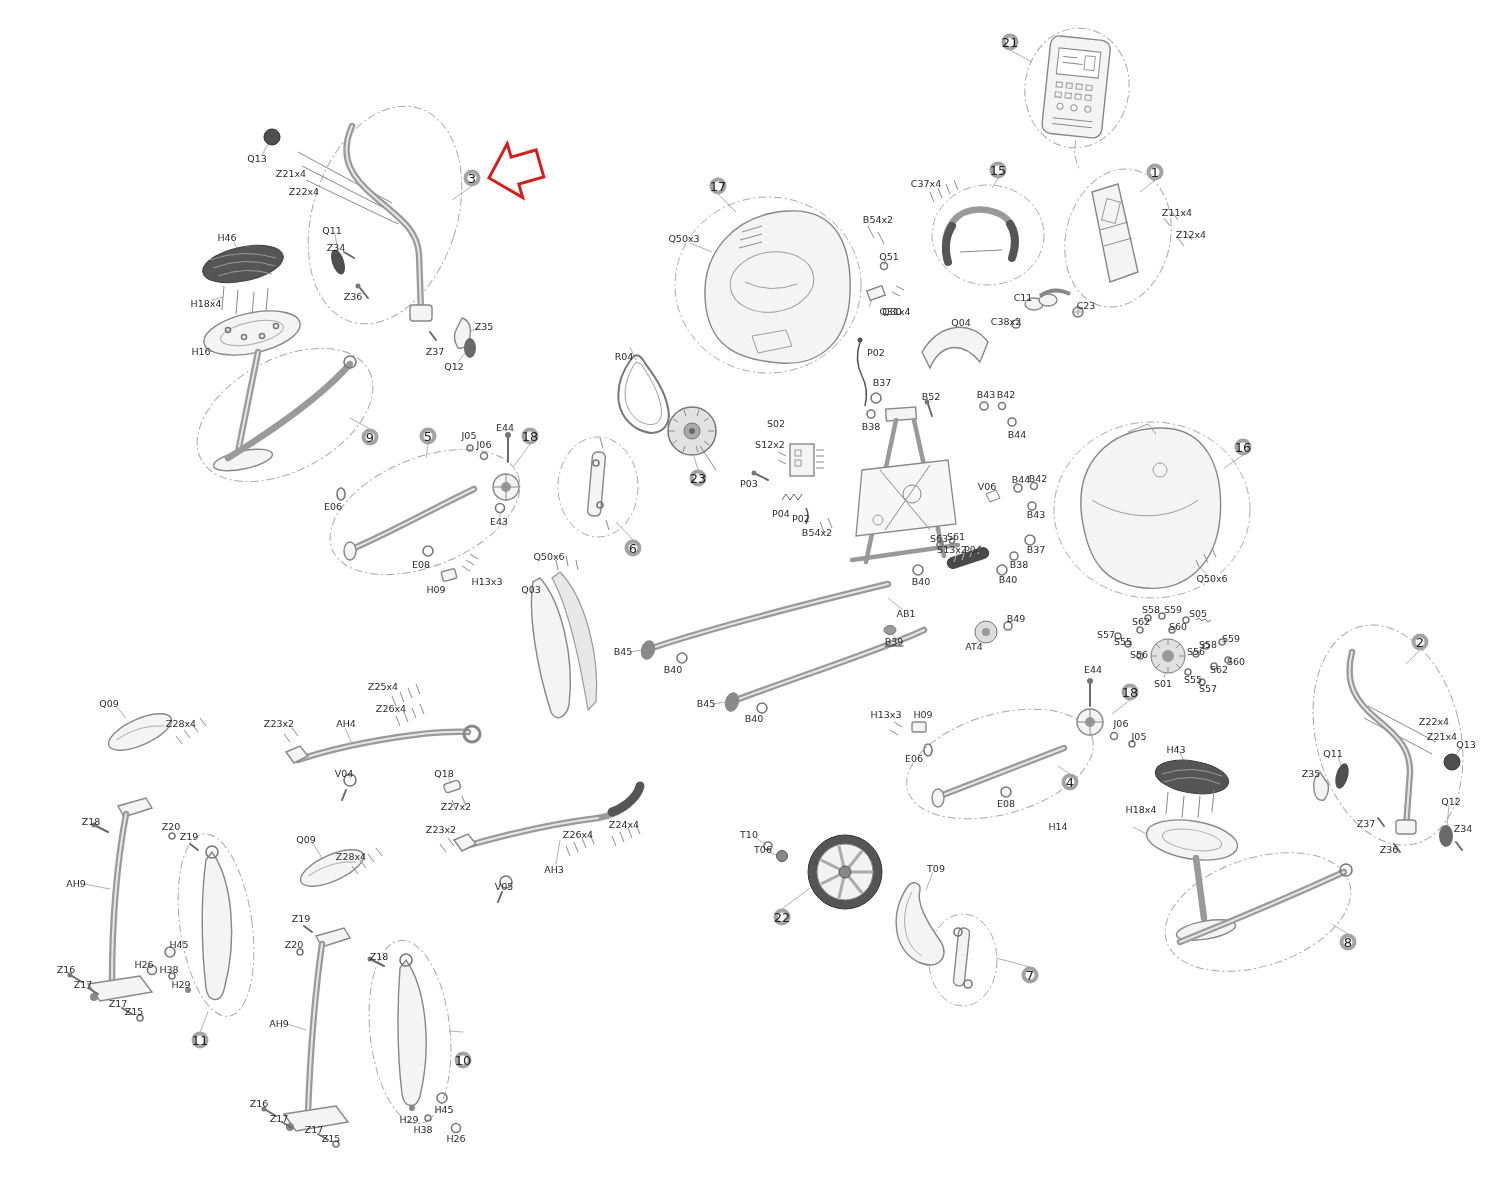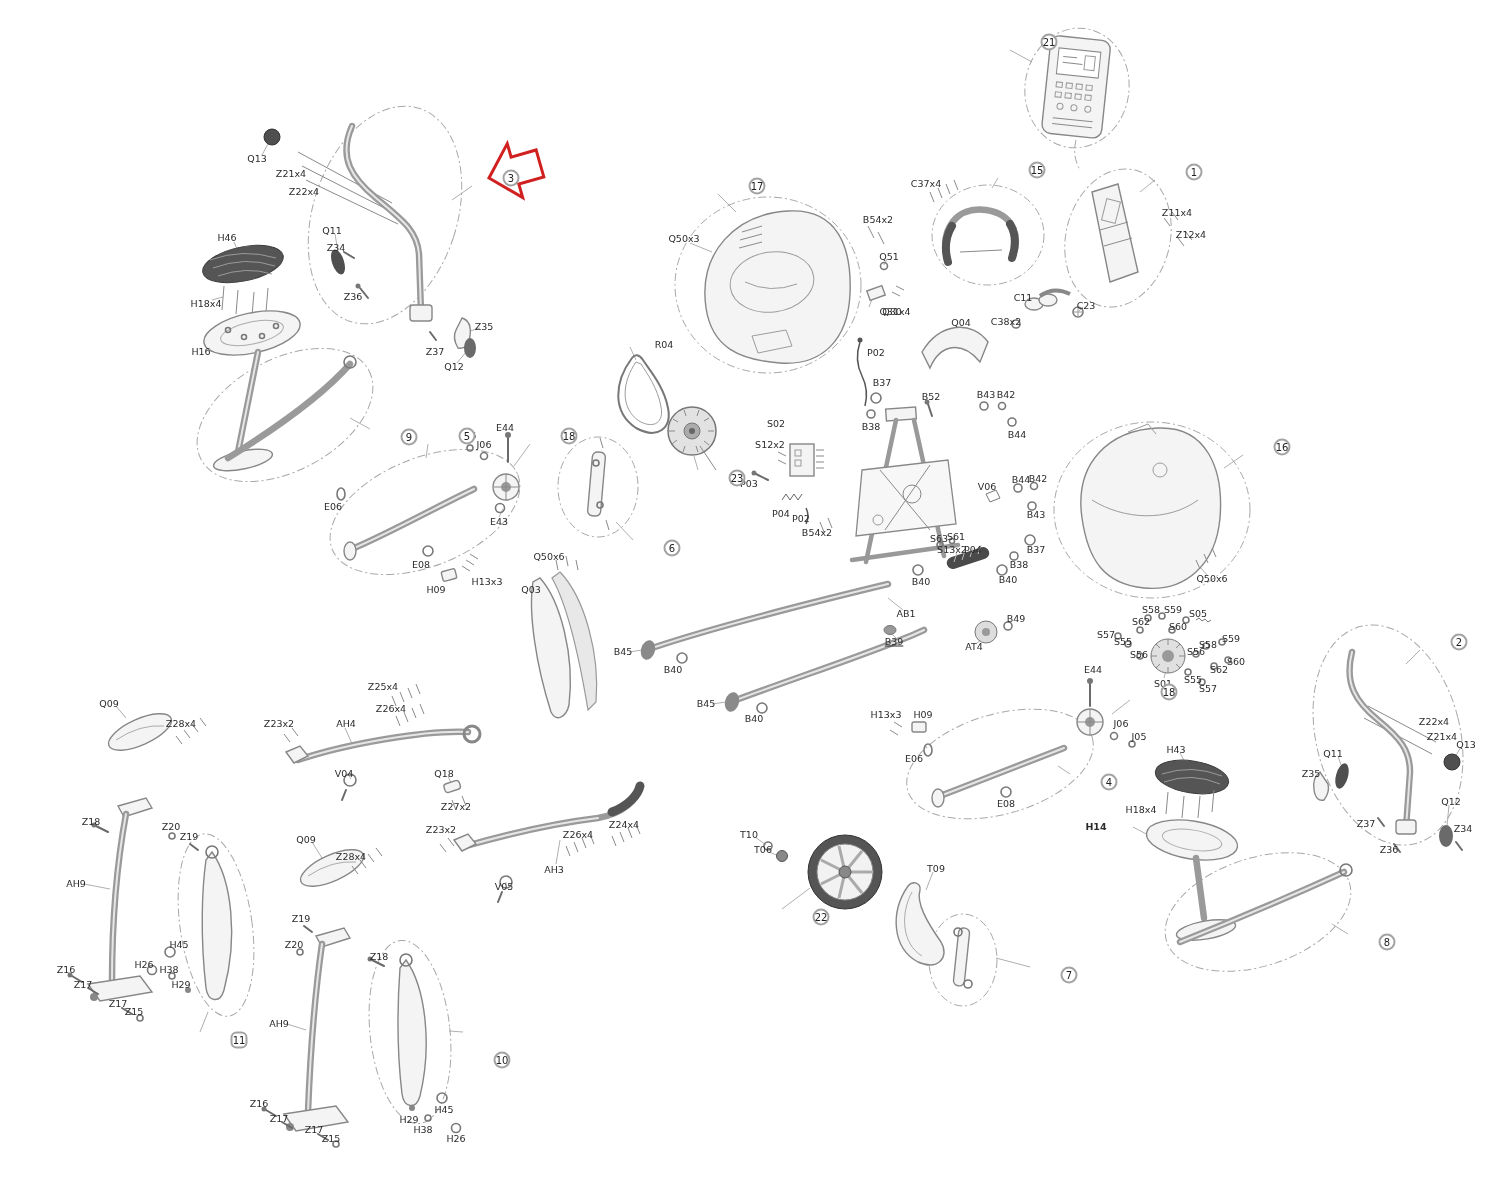--- a/index.html
+++ b/index.html
@@ -11,23 +11,23 @@
   .ring{fill:none;stroke:#787878;stroke-width:1.6;}
   .thin{stroke:#8a8a8a;stroke-width:1;fill:none;}
   .tube{stroke:#9a9a9a;stroke-width:6.5;fill:none;stroke-linecap:round;}
   .tubeHi{stroke:#e6e6e6;stroke-width:2;fill:none;stroke-linecap:round;}
   .tube2{stroke:#999999;stroke-width:4.5;fill:none;stroke-linecap:round;}
   .dash{fill:none;stroke:#a8a8a8;stroke-width:1;stroke-dasharray:8 3 2 3;}
   .lead{stroke:#9a9a9a;stroke-width:.8;fill:none;}
   .bolt{stroke:#6a6a6a;stroke-width:2;fill:none;stroke-linecap:round;}
   .lbl{position:absolute;transform:translate(-50%,-50%);font-size:9.5px;color:#2b2b2b;
        white-space:nowrap;letter-spacing:0;}
-  .balloon{position:absolute;width:17px;height:17px;border:2px solid #a3a3a3;border-radius:50%;
+  .balloon{position:absolute;width:17px;height:17px;border:4px solid #a3a3a3;border-radius:50%;
            background:#fff;display:flex;align-items:center;justify-content:center;
-           font-size:10px;color:#222;transform:translate(-50%,-50%);box-sizing:border-box;margin-left:39px;}
+           font-size:13px;color:#222;transform:translate(-50%,-50%);box-sizing:border-box;}
 </style>
 </head>
 <body>
 
 <div id="stage">
 <svg width="1500" height="1181" viewBox="0 0 1500 1181">
 
   <g>
     <ellipse class="dash" cx="385" cy="215" rx="72" ry="112" transform="rotate(18 385 215)"></ellipse>
     <ellipse class="dash" cx="285" cy="415" rx="95" ry="56" transform="rotate(-28 285 415)"></ellipse>
@@ -436,21 +436,21 @@
       <span class="lbl" style="left: 889px; top: 256px; color: rgb(43, 43, 43);">Q51</span>
       <span class="lbl" style="left: 926px; top: 183px; color: rgb(43, 43, 43);">C37x4</span>
       <span class="lbl" style="left: 1177px; top: 212px; color: rgb(43, 43, 43);">Z11x4</span>
       <span class="lbl" style="left: 1191px; top: 234px; color: rgb(43, 43, 43);">Z12x4</span>
       <span class="lbl" style="left: 1023px; top: 297px; color: rgb(43, 43, 43);">C11</span>
       <span class="lbl" style="left: 1006px; top: 321px; color: rgb(43, 43, 43);">C38x2</span>
       <span class="lbl" style="left: 1086px; top: 305px; color: rgb(43, 43, 43);">C23</span>
       <span class="lbl" style="left: 892px; top: 311px; color: rgb(43, 43, 43);">Q30</span>
       <span class="lbl" style="left: 895px; top: 311px; color: rgb(43, 43, 43);">Q31x4</span>
       <span class="lbl" style="left: 961px; top: 322px; color: rgb(43, 43, 43);">Q04</span>
-      <span class="lbl" style="left: 624px; top: 344px; color: rgb(43, 43, 43); margin-left: 40px;">R04</span>
+      <span class="lbl" style="left: 624px; top: 356px; color: rgb(43, 43, 43);">R04</span>
       <span class="lbl" style="left: 876px; top: 352px; color: rgb(43, 43, 43);">P02</span>
       <span class="lbl" style="left: 882px; top: 382px; color: rgb(43, 43, 43);">B37</span>
       <span class="lbl" style="left: 931px; top: 396px; color: rgb(43, 43, 43);">B52</span>
       <span class="lbl" style="left: 986px; top: 394px; color: rgb(43, 43, 43);">B43</span>
       <span class="lbl" style="left: 1006px; top: 394px; color: rgb(43, 43, 43);">B42</span>
       <span class="lbl" style="left: 871px; top: 426px; color: rgb(43, 43, 43);">B38</span>
       <span class="lbl" style="left: 1017px; top: 434px; color: rgb(43, 43, 43);">B44</span>
       <span class="lbl" style="left: 776px; top: 423px; color: rgb(43, 43, 43);">S02</span>
       <span class="lbl" style="left: 770px; top: 444px; color: rgb(43, 43, 43);">S12x2</span>
       <span class="lbl" style="left: 749px; top: 483px; color: rgb(43, 43, 43);">P03</span>
@@ -501,21 +501,21 @@
       <span class="lbl" style="left: 1139px; top: 736px; color: rgb(43, 43, 43);">J05</span>
       <span class="lbl" style="left: 914px; top: 758px; color: rgb(43, 43, 43);">E06</span>
       <span class="lbl" style="left: 1006px; top: 803px; color: rgb(43, 43, 43);">E08</span>
       <span class="lbl" style="left: 1434px; top: 721px; color: rgb(43, 43, 43);">Z22x4</span>
       <span class="lbl" style="left: 1442px; top: 736px; color: rgb(43, 43, 43);">Z21x4</span>
       <span class="lbl" style="left: 1466px; top: 744px; color: rgb(43, 43, 43);">Q13</span>
       <span class="lbl" style="left: 1333px; top: 753px; color: rgb(43, 43, 43);">Q11</span>
       <span class="lbl" style="left: 1311px; top: 773px; color: rgb(43, 43, 43);">Z35</span>
       <span class="lbl" style="left: 1176px; top: 749px; color: rgb(43, 43, 43);">H43</span>
       <span class="lbl" style="left: 1141px; top: 809px; color: rgb(43, 43, 43);">H18x4</span>
-      <span class="lbl" style="left: 1096px; top: 826px; color: rgb(43, 43, 43); font-weight: bold;">H14</span>
+      <span class="lbl" style="left: 1058px; top: 826px; color: rgb(43, 43, 43);">H14</span>
       <span class="lbl" style="left: 1451px; top: 801px; color: rgb(43, 43, 43);">Q12</span>
       <span class="lbl" style="left: 1366px; top: 823px; color: rgb(43, 43, 43);">Z37</span>
       <span class="lbl" style="left: 1463px; top: 828px; color: rgb(43, 43, 43);">Z34</span>
       <span class="lbl" style="left: 1389px; top: 849px; color: rgb(43, 43, 43);">Z36</span>
       <span class="lbl" style="left: 109px; top: 703px; color: rgb(43, 43, 43);">Q09</span>
       <span class="lbl" style="left: 181px; top: 723px; color: rgb(43, 43, 43);">Z28x4</span>
       <span class="lbl" style="left: 383px; top: 686px; color: rgb(43, 43, 43);">Z25x4</span>
       <span class="lbl" style="left: 391px; top: 708px; color: rgb(43, 43, 43);">Z26x4</span>
       <span class="lbl" style="left: 279px; top: 723px; color: rgb(43, 43, 43);">Z23x2</span>
       <span class="lbl" style="left: 339px; top: 723px; color: rgb(43, 43, 43); margin-left: 7px;">AH4</span>
@@ -568,16 +568,16 @@
       <div class="balloon" style="left: 998px; top: 170px;">15</div>
       <div class="balloon" style="left: 1155px; top: 172px;">1</div>
       <div class="balloon" style="left: 698px; top: 478px;">23</div>
       <div class="balloon" style="left: 1243px; top: 447px;">16</div>
       <div class="balloon" style="left: 1420px; top: 642px;">2</div>
       <div class="balloon" style="left: 1130px; top: 692px;">18</div>
       <div class="balloon" style="left: 1070px; top: 782px;">4</div>
       <div class="balloon" style="left: 782px; top: 917px;">22</div>
       <div class="balloon" style="left: 1030px; top: 975px;">7</div>
       <div class="balloon" style="left: 1348px; top: 942px;">8</div>
-      <div class="balloon" style="left: 200px; top: 1040px; border-radius: 6px;">11</div>
+      <div class="balloon" style="left: 200px; top: 1040px;">11</div>
       <div class="balloon" style="left: 463px; top: 1060px;">10</div>
     </div>
 </div>
 
 </body></html>

